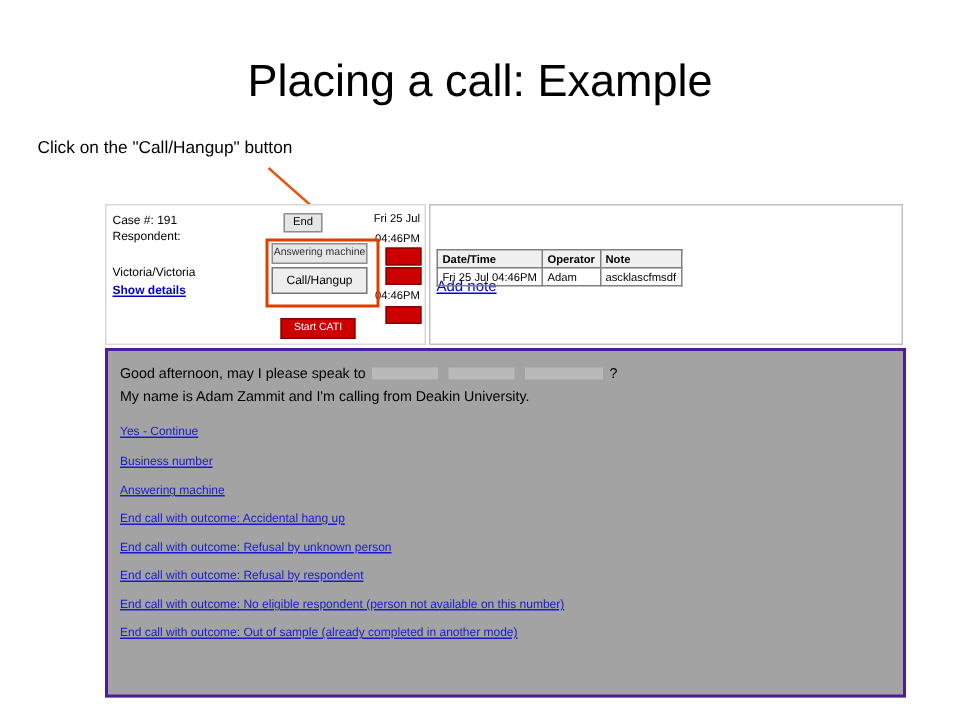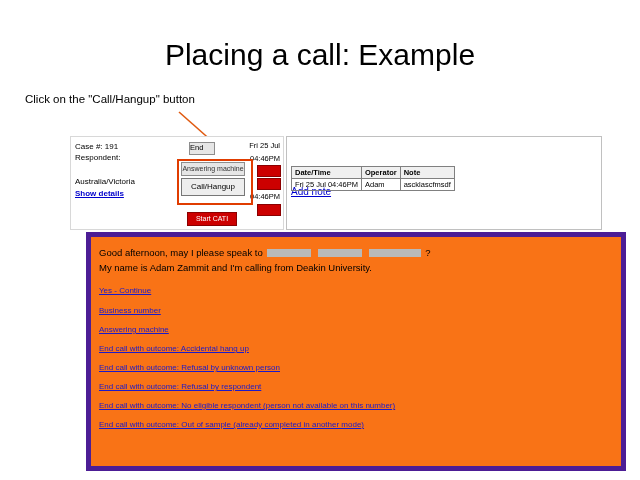--- a/index.html
+++ b/index.html
@@ -77,20 +77,21 @@
     font-size: 8px;
     color: #0000cc;
     text-decoration: underline;
     font-weight: bold;
   }
   .btn-grey {
     position: absolute;
     background: #e6e6e6;
     border: 1px solid #8d8d8d;
     font-size: 7.5px;
+    text-align: center;
     color: #000;
     line-height: 10px;
     height: 11px;
   }
   #btn-end { left: 118px; top: 5px; width: 24px; }
   .time-lbl {
     position: absolute;
     right: 3px;
     font-size: 7.5px;
     white-space: nowrap;
@@ -199,24 +200,24 @@
     border: 1px solid #808080;
     padding: 1px 3px;
     text-align: left;
     font-weight: normal;
     white-space: nowrap;
   }
   #notes-table th { background: #f0f0f0; font-weight: bold; }
   
   #script {
     position: absolute;
-    left: 16px; top: 96px;
+    left: 0; top: 96px;
     width: 530px; height: 229px;
-    background: #f97316;
-    border: 5px solid #4c1d95;
+    background: #a3a3a3;
+    border: 2px solid #4c1d95;
   }
   .script-text {
     position: absolute;
     left: 8px;
     font-size: 9.5px;
     color: #000;
     white-space: nowrap;
   }
   #sl1 { top: 10px; }
   #sl2 { top: 25px; }
@@ -256,21 +257,21 @@
   <svg id="arrow" viewBox="0 0 70 60">
     <line x1="4" y1="4" x2="56" y2="50" stroke="#e05a10" stroke-width="1.6"></line>
     <polygon points="56,50 47,44 51,40" fill="#e05a10"></polygon>
   </svg>
 
   <div id="shot">
 
     <div id="cati">
       <div class="cati-line" id="cati-case">Case #: 191</div>
       <div class="cati-line" id="cati-resp">Respondent:</div>
-      <div class="cati-line" id="cati-region">Australia/Victoria</div>
+      <div class="cati-line" id="cati-region">Victoria/Victoria</div>
       <div id="cati-showdetails">Show details</div>
 
       <div class="btn-grey" id="btn-end">End</div>
 
       <div class="time-lbl" id="t1">Fri 25 Jul</div>
       <div class="time-lbl" id="t2">04:46PM</div>
       <div class="time-lbl" id="t3">04:46PM</div>
 
       <div class="red-bar" id="rb1"></div>
       <div class="red-bar" id="rb2"></div>

